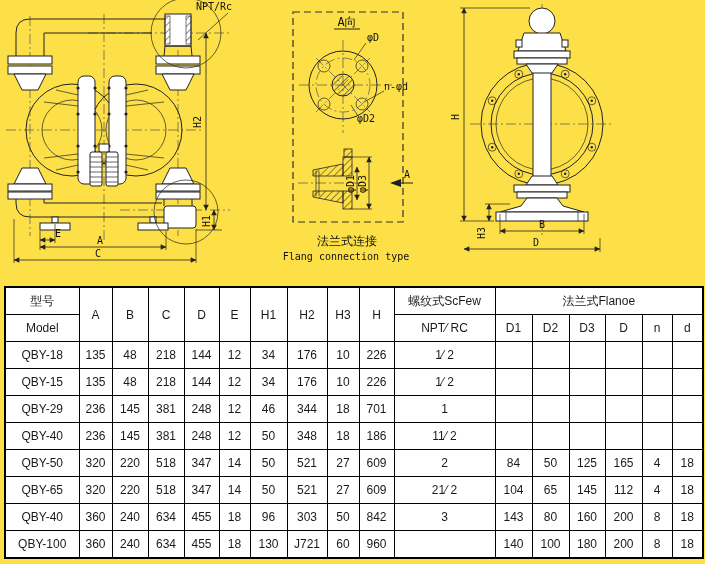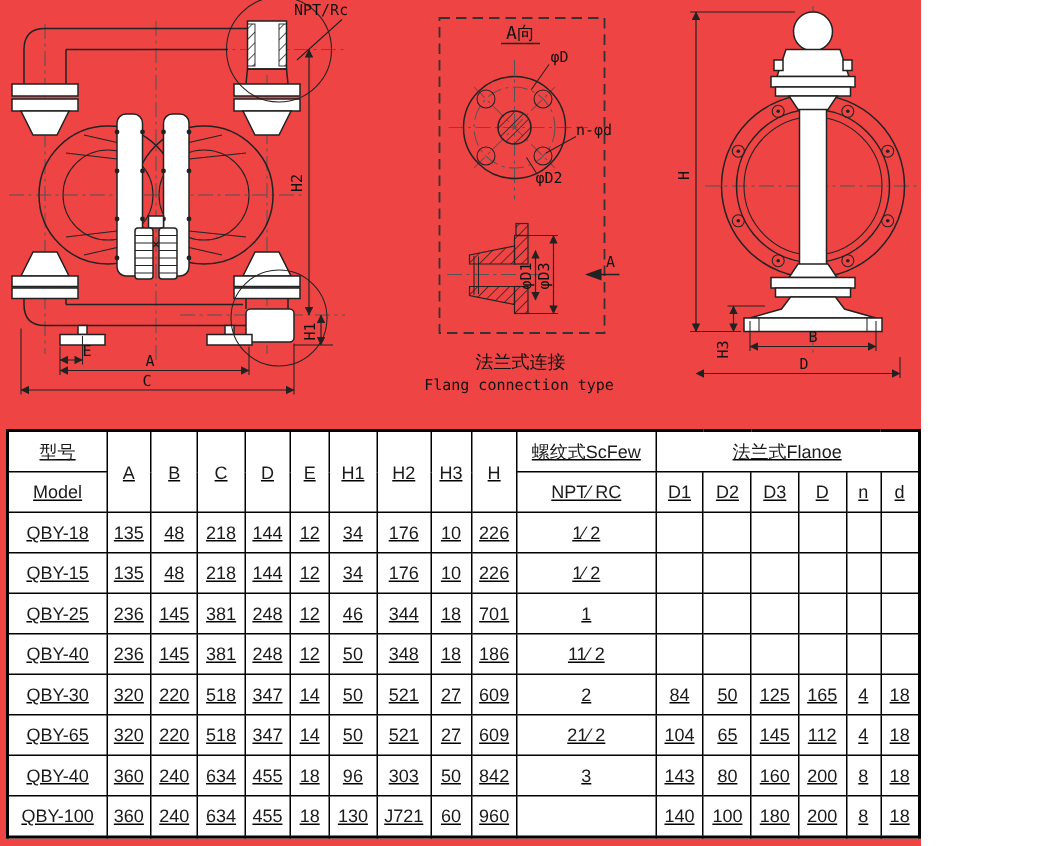--- a/index.html
+++ b/index.html
@@ -1,28 +1,28 @@
 <!DOCTYPE html>
 <html><head>
 <meta charset="utf-8">
 <style>
   html,body{margin:0;padding:0;background:#fff;}
-  .page{position:relative;width:614px;height:564px;overflow:hidden;background:#ef4444;
+  .page{position:relative;width:705px;height:564px;overflow:hidden;background:#fde047;
         font-family:"Liberation Sans",sans-serif;color:#000;}
   .drawings{position:absolute;left:0;top:0;}
   .drawings text{font-family:"DejaVu Sans Mono",monospace;font-size:10px;fill:#111;}
   .drawings text.cn{font-size:12px;}
   .ln{fill:none;stroke:#222;stroke-width:1;}
   .lw{fill:#fff;stroke:#222;stroke-width:1;}
   .th{fill:none;stroke:#222;stroke-width:.7;}
   .cl{fill:none;stroke:#555;stroke-width:.7;stroke-dasharray:10 3 2 3;}
   .dsh{fill:none;stroke:#333;stroke-width:1.2;stroke-dasharray:7 4;}
   .dim{fill:none;stroke:#222;stroke-width:.8;}
   table.spec{position:absolute;left:4px;top:286px;border-collapse:collapse;table-layout:fixed;
-        border:2px solid #000;background:#fff;text-decoration:underline;}
+        border:2px solid #000;background:#fff;}
   table.spec th,table.spec td{border:1px solid #000;font-size:12px;font-weight:normal;
         text-align:center;vertical-align:middle;padding:0;height:26px;line-height:14px;
         overflow:hidden;white-space:nowrap;color:#1a1a1a;}
 </style>
 </head>
 <body>
 
 <div class="page">
 
   <svg class="drawings" width="705" height="285" viewBox="0 0 705 285">
@@ -325,21 +325,21 @@
           <td>226</td>
           <td>1⁄ 2</td>
           <td></td>
           <td></td>
           <td></td>
           <td></td>
           <td></td>
           <td></td>
         </tr>
         <tr>
-          <td>QBY-25</td>
+          <td>QBY-29</td>
           <td>236</td>
           <td>145</td>
           <td>381</td>
           <td>248</td>
           <td>12</td>
           <td>46</td>
           <td>344</td>
           <td>18</td>
           <td>701</td>
           <td>1</td>
@@ -363,21 +363,21 @@
           <td>186</td>
           <td>11⁄ 2</td>
           <td></td>
           <td></td>
           <td></td>
           <td></td>
           <td></td>
           <td></td>
         </tr>
         <tr>
-          <td>QBY-30</td>
+          <td>QBY-50</td>
           <td>320</td>
           <td>220</td>
           <td>518</td>
           <td>347</td>
           <td>14</td>
           <td>50</td>
           <td>521</td>
           <td>27</td>
           <td>609</td>
           <td>2</td>

